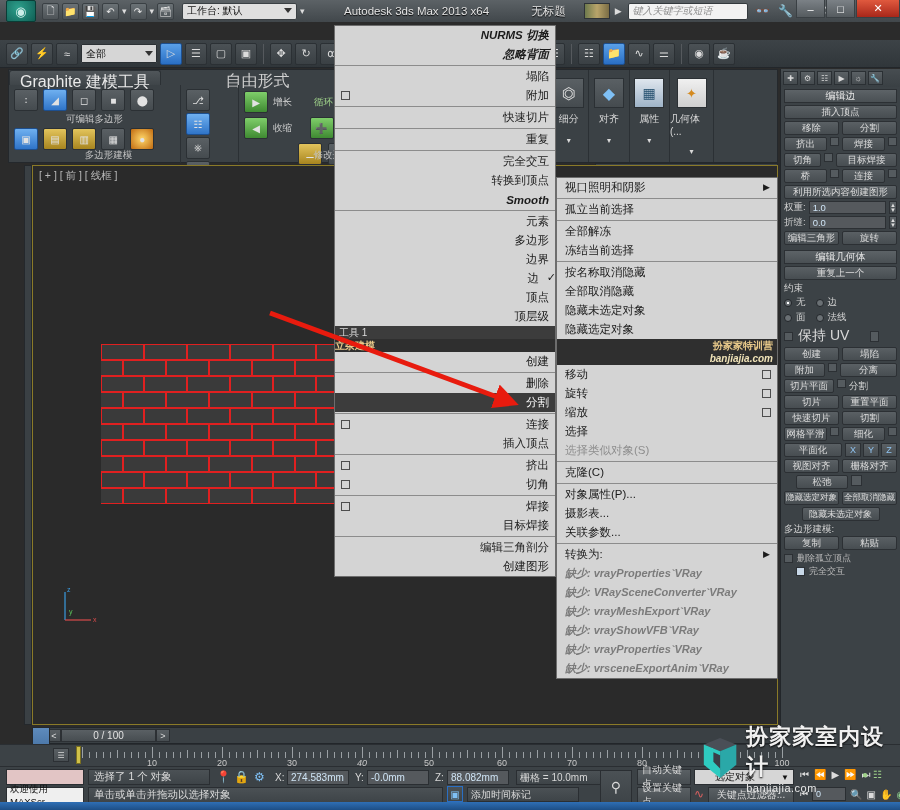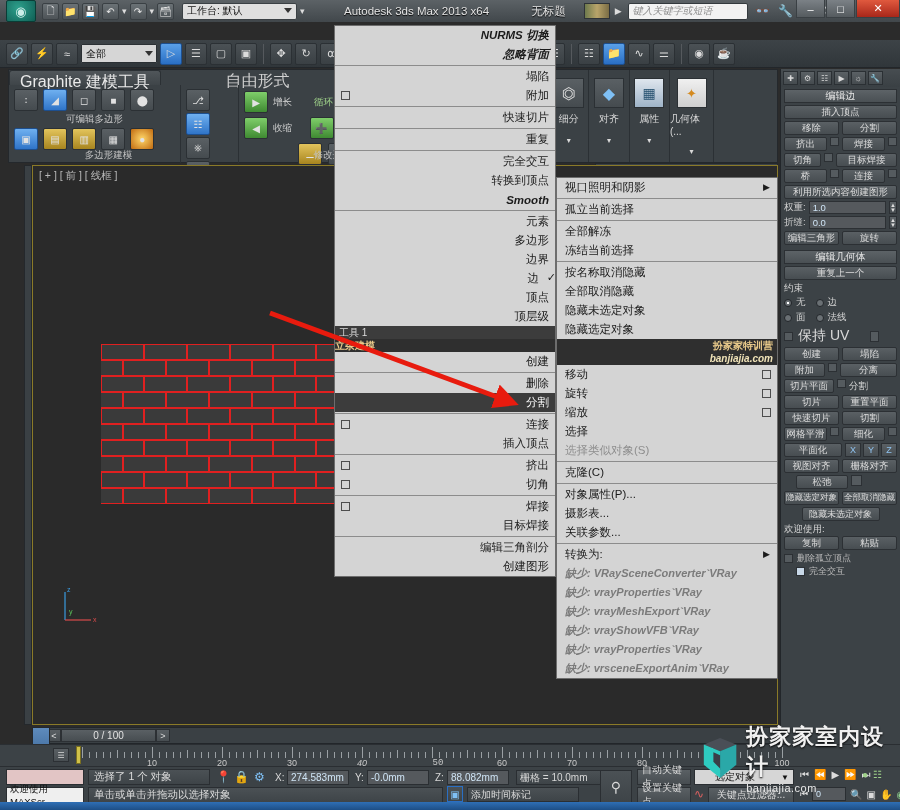--- a/index.html
+++ b/index.html
@@ -714,22 +714,22 @@
     <div class="qm-item-l">克隆(C)</div>
     <div class="qm-sep"></div>
     <div class="qm-item-l">对象属性(P)...</div>
     <div class="qm-item-l">摄影表...</div>
     <div class="qm-item-l">关联参数...</div>
     <div class="qm-sep"></div>
     <div class="qm-item-l">
       <span>转换为:</span>
       <span class="sub">▶</span>
     </div>
+    <div class="qm-item-l vray">缺少: vrayProperties`VRay</div>
     <div class="qm-item-l vray">缺少: VRaySceneConverter`VRay</div>
-    <div class="qm-item-l vray">缺少: vrayProperties`VRay</div>
     <div class="qm-item-l vray">缺少: vrayMeshExport`VRay</div>
     <div class="qm-item-l vray">缺少: vrayShowVFB`VRay</div>
     <div class="qm-item-l vray">缺少: vrayProperties`VRay</div>
     <div class="qm-item-l vray">缺少: vrsceneExportAnim`VRay</div>
   </div>
 
   <div class="cmdpanel">
     <div class="cp-icons">
       <div class="ci">✚</div>
       <div class="ci">⚙</div>
@@ -852,21 +852,21 @@
       <div class="row2" style="justify-content:center">
         <div class="mxbtn" style="flex:0 0 52px">松弛</div>
         <div class="chk" style="flex:0 0 11px;width:11px;height:11px"></div>
         <div style="flex:0 0 20px"></div>
       </div>
       <div class="row2">
         <div class="mxbtn" style="font-size:8.5px">隐藏选定对象</div>
         <div class="mxbtn" style="font-size:8.5px">全部取消隐藏</div>
       </div>
       <div class="mxbtn" style="margin-bottom:2px;font-size:9px;width:78px;margin-left:auto;margin-right:auto">隐藏未选定对象</div>
-      <div style="font-size:9.5px;color:#d4d4d4">欢迎使用:</div>
+      <div style="font-size:9.5px;color:#d4d4d4">多边形建模:</div>
       <div class="row2">
         <div class="mxbtn">复制</div>
         <div class="mxbtn">粘贴</div>
       </div>
       <div style="display:flex;align-items:center;gap:4px;font-size:9px;color:#b9b9b9">
         <span class="chk"></span>
         <span>删除孤立顶点</span>
       </div>
       <div style="display:flex;align-items:center;gap:4px;font-size:9px;color:#b9b9b9;margin-left:12px">
         <span class="chk" style="background:#c8d8e8"></span>
@@ -982,21 +982,21 @@
       <div class="tick" style="left: 665px; height: 8px;"></div>
       <div class="tick" style="left: 672px; height: 6px;"></div>
       <div class="tick" style="left: 679px; height: 6px;"></div>
       <div class="tick" style="left: 686px; height: 6px;"></div>
       <div class="tick" style="left: 693px; height: 6px;"></div>
       <div class="tick" style="left: 700px; height: 11px;"></div>
       <div class="ticknum" style="left: 70px;">10</div>
       <div class="ticknum" style="left: 140px;">20</div>
       <div class="ticknum" style="left: 210px;">30</div>
       <div class="ticknum" style="left: 280px; font-style: italic;">40</div>
-      <div class="ticknum" style="left: 356px; font-family: Liberation Mono, monospace;">50</div>
+      <div class="ticknum" style="left: 347px;">50</div>
       <div class="ticknum" style="left: 420px;">60</div>
       <div class="ticknum" style="left: 490px;">70</div>
       <div class="ticknum" style="left: 560px;">80</div>
       <div class="ticknum" style="left: 630px;">90</div>
       <div class="ticknum" style="left: 700px;">100</div>
     </div>
   <div style="position:absolute;left:76px;top:746px;width:5px;height:18px;background:#cfc14a;border:1px solid #7a6f20;"></div>
   <div style="position:absolute;left:53px;top:748px;width:16px;height:14px;background:linear-gradient(#5a6064,#474d51);border:1px solid #2c3034;display:flex;align-items:center;justify-content:center;font-size:8px">☰</div>
 
   <div class="statusbar">

